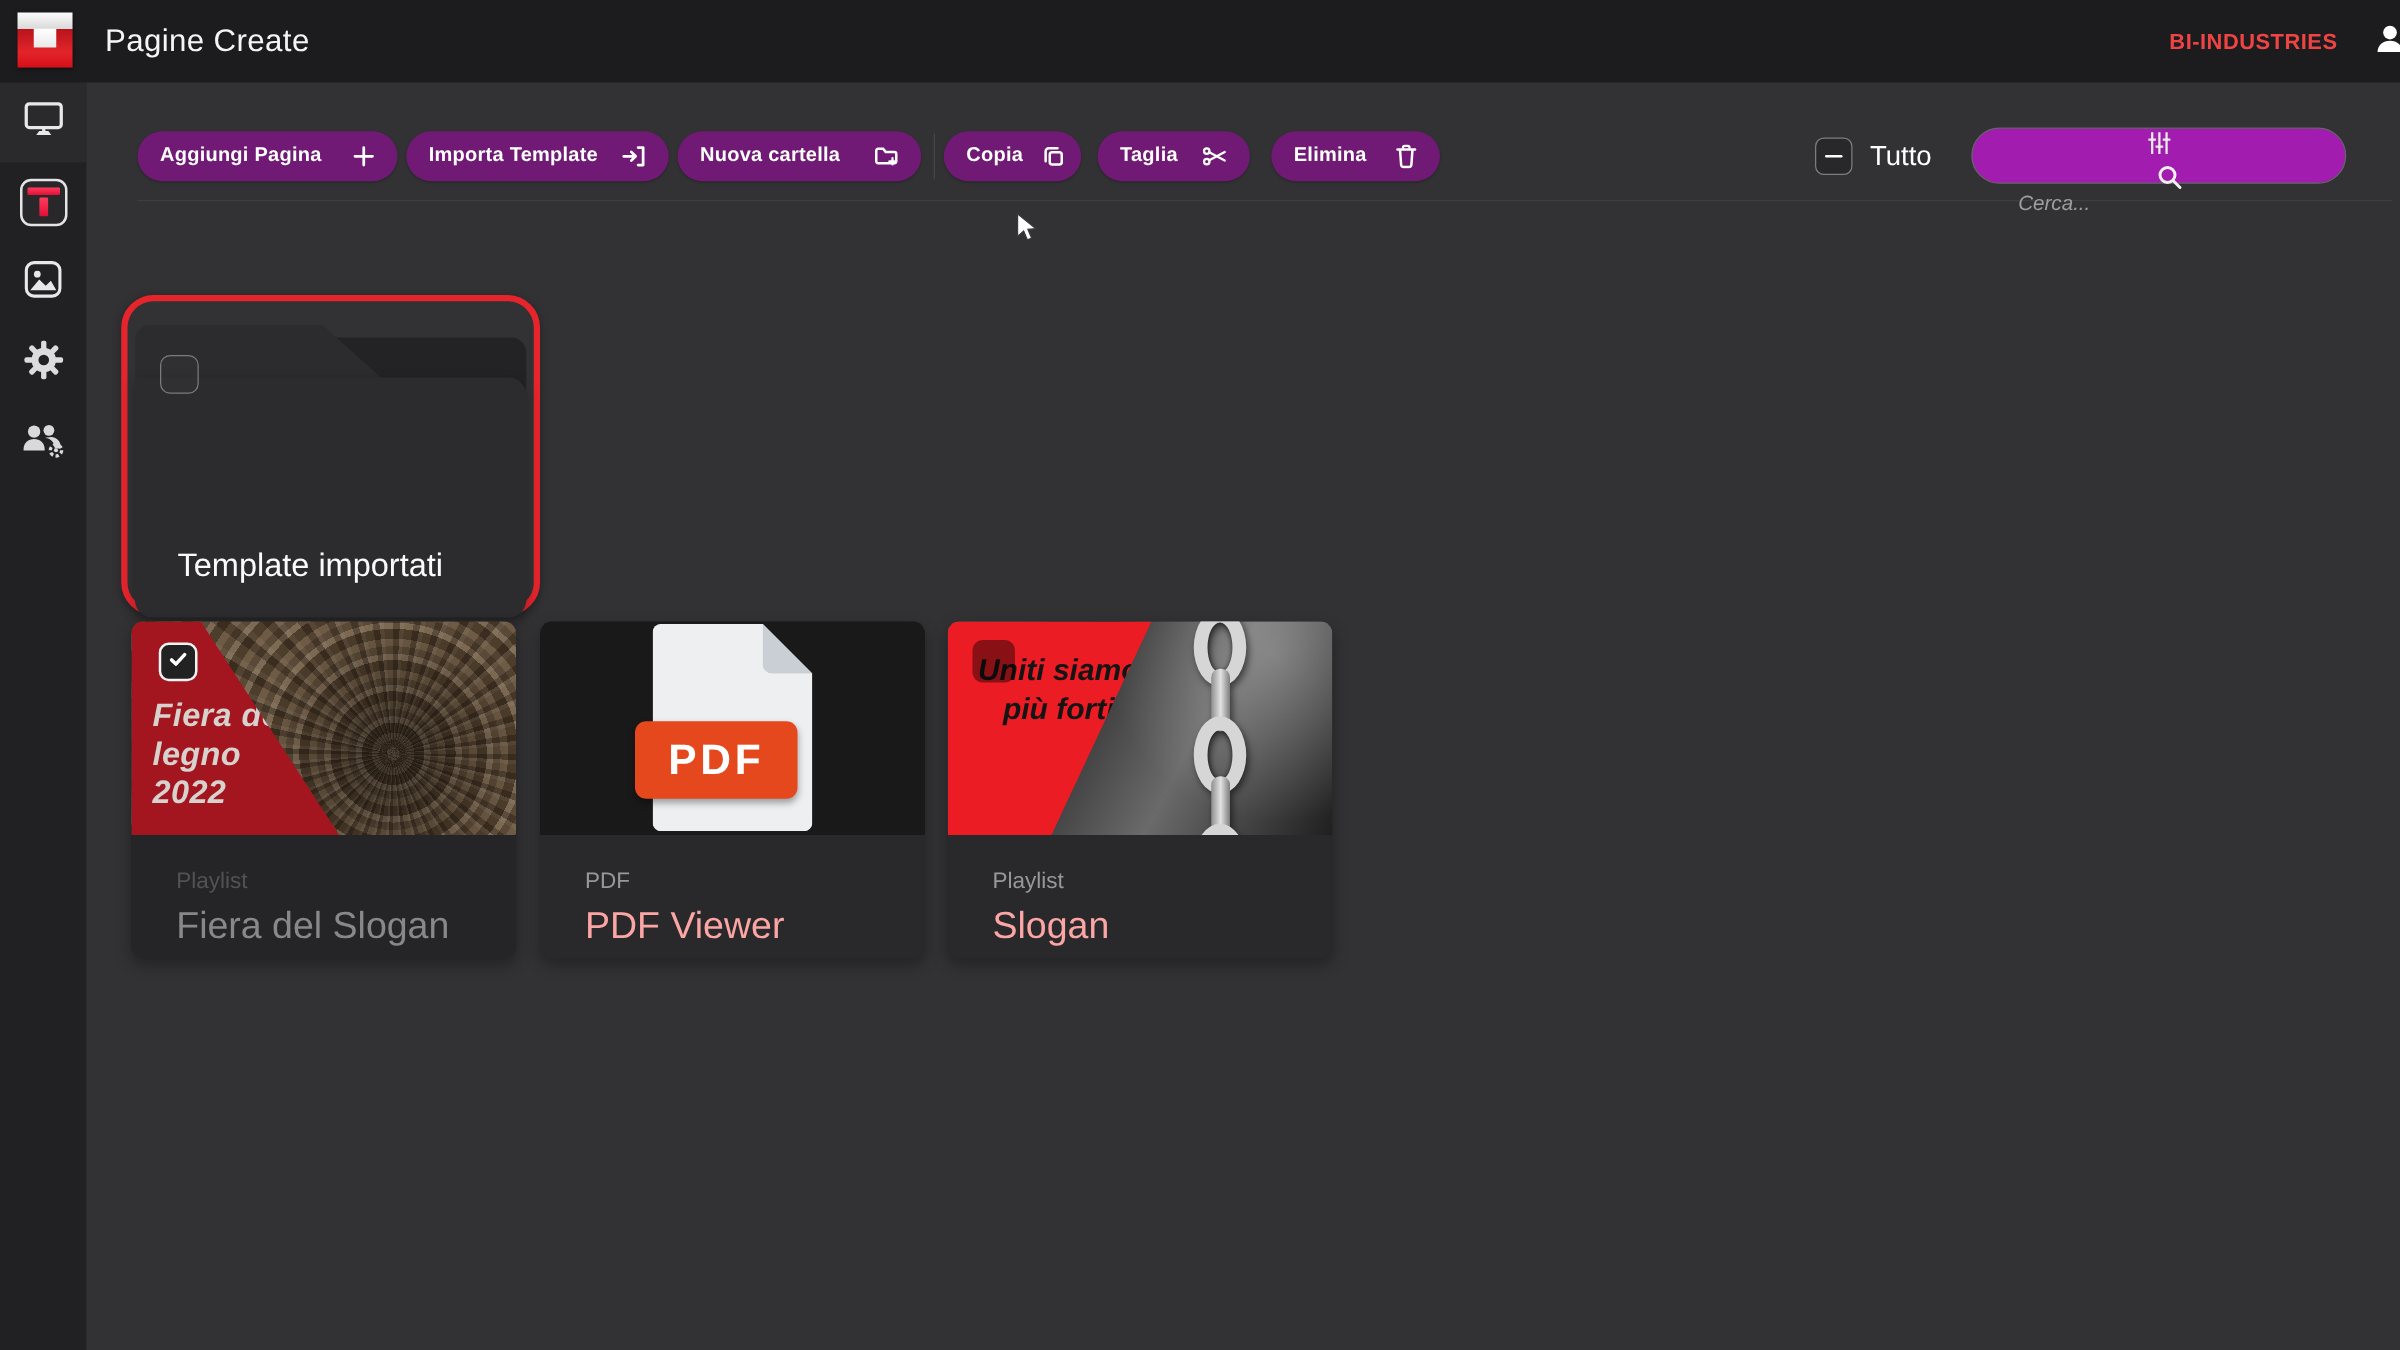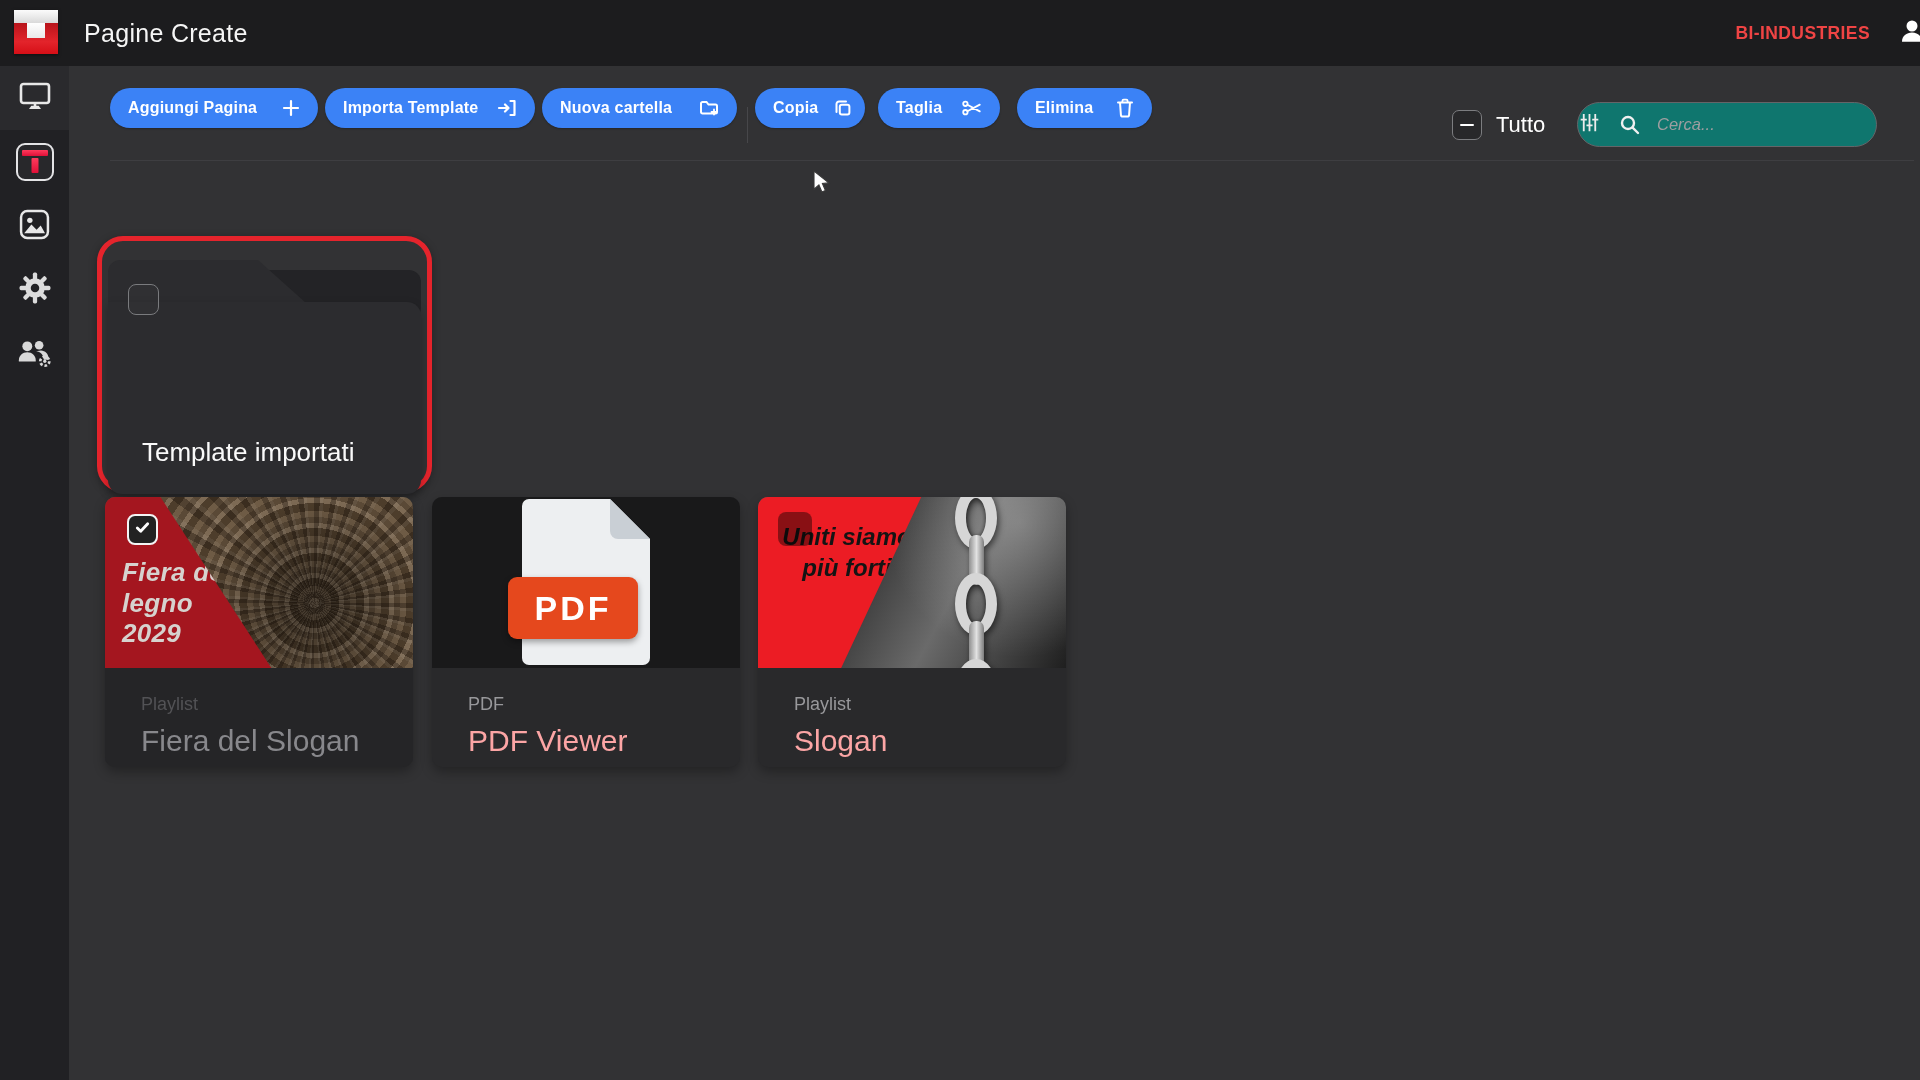--- a/index.html
+++ b/index.html
@@ -25,35 +25,35 @@
   .sidebar{position:absolute;left:0;top:66px;bottom:0;width:69px;background:#212124;z-index:30;}
   .nav{position:absolute;left:0;width:69px;height:64px;display:flex;align-items:center;justify-content:center;cursor:pointer;}
   .nav.first{background:#2a2a2d;}
   .tpl-icon{position:relative;width:38px;height:38px;border:2.5px solid #e4e4e6;border-radius:9px;background:#28282b;box-sizing:border-box;}
   .tpl-icon .bar{position:absolute;left:4px;right:4px;top:5px;height:6px;background:linear-gradient(180deg,#ff3b5c,#e01038);border-radius:1px;}
   .tpl-icon .stem{position:absolute;left:50%;transform:translateX(-50%);top:13px;width:7px;height:15px;background:linear-gradient(180deg,#ff3b5c,#e01038);border-radius:1px;}
 
   
   .main{position:absolute;left:69px;top:66px;right:0;bottom:0;background:#323234;}
 
-  .btn{position:absolute;top:22px;height:40px;border-radius:20px;background:#3b82f6;
+  .btn{position:absolute;top:39px;height:40px;border-radius:20px;background:#701a75;
        color:#fff;display:flex;align-items:center;justify-content:space-between;
        padding:0 18px;box-sizing:border-box;font-size:16px;font-weight:700;letter-spacing:.2px;cursor:pointer;
        box-shadow:0 1px 2px rgba(0,0,0,.25);}
   .btn .ic{display:flex;margin-left:16px;}
   .vdiv{position:absolute;left:678px;top:41px;width:1px;height:36px;background:#47474a;}
   .hdiv{position:absolute;left:41px;right:30px;top:94px;height:1px;background:#3e3e41;}
 
   
   .allbox{position:absolute;left:1383px;top:44px;width:30px;height:30px;border:1.6px solid #7c7d80;
           border-radius:7px;background:#28282a;box-sizing:border-box;display:flex;align-items:center;justify-content:center;cursor:pointer;}
   .allbox .minus{width:14px;height:2.6px;background:#fff;border-radius:1px;}
   .alllabel{position:absolute;left:1427px;top:39px;height:40px;display:flex;align-items:center;color:#fff;font-size:22px;}
   .searchpill{position:absolute;left:1508px;top:36px;width:300px;height:45px;border-radius:23px;
-          background:#0f766e;border:1px solid #646568;box-sizing:border-box;display:flex;align-items:center;}
+          background:#a21caf;border:1px solid #646568;box-sizing:border-box;display:flex;align-items:center;flex-direction:column;}
   .pill-sliders{width:62px;display:flex;align-items:center;justify-content:center;cursor:pointer;}
   .pill-div{width:1px;height:45px;background:#6b6c6f;}
   .pill-search{margin-left:18px;display:flex;}
   .search-input{flex:1;margin:0 16px 0 14px;background:transparent;border:none;outline:none;
           color:#e8e8e8;font-size:16.5px;font-style:italic;font-family:"Liberation Sans",sans-serif;}
   .search-input::placeholder{color:#9d9ea0;}
 
   
   .sel-outline{position:absolute;left:28px;top:170px;width:335px;height:256px;border:5px solid #e5242c;
           border-radius:26px;box-sizing:border-box;box-shadow:0 2px 8px rgba(0,0,0,.3);}
@@ -292,21 +292,21 @@
       <div class="f-label">Template importati</div>
     </div>
 
     <div class="card dim" style="left:36px">
       <div class="thumb">
         <div class="wood"></div>
         <div class="wedge1">
           <div class="txt">
             <div>Fiera del</div>
             <div>legno</div>
-            <div>2029</div>
+            <div>2022</div>
           </div>
         </div>
         <div class="cardcheck">
           <span>
             <svg width="17" height="17" viewBox="0 0 18 18">
                 <path d="M3.5 9.5l3.6 3.5 7.4-8" fill="none" stroke="#fff" stroke-width="3" stroke-linecap="round" stroke-linejoin="round"></path>
               </svg>
           </span>
         </div>
       </div>

